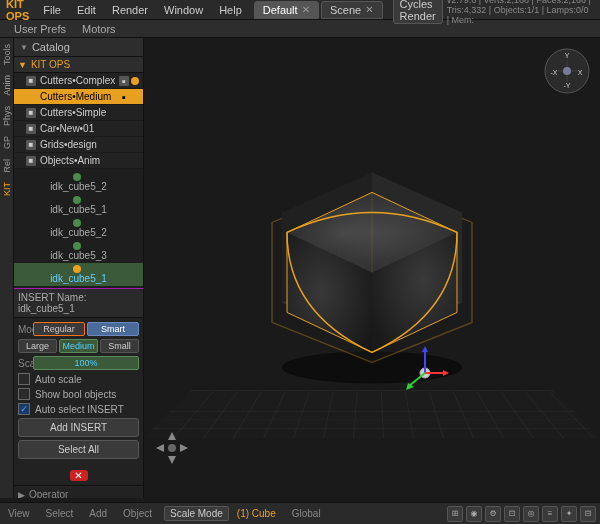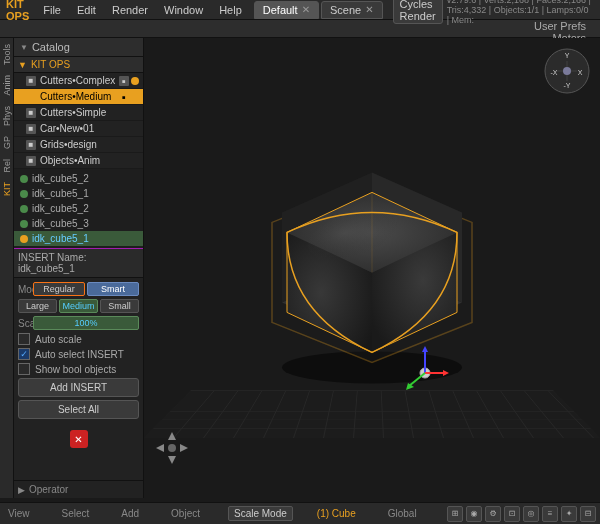--- a/index.html
+++ b/index.html
@@ -72,24 +72,23 @@
       font-size: 11px;
       margin-right: 4px;
     }
 
     
     #second-row {
       width: 600px;
       height: 18px;
       background: #2d2d2d;
       display: flex;
-      align-items: flex-end;
+      align-items: center;
       padding: 0 6px;
       border-bottom: 1px solid #111;
-      flex-direction: column;
     }
     .second-row-item {
       padding: 0 8px;
       font-size: 11px;
       color: #aaa;
       cursor: pointer;
     }
 
     
     #main {
@@ -213,20 +212,21 @@
       background: #1e1e1e;
       padding: 2px 0;
     }
     .insert-item {
       display: flex;
       align-items: center;
       padding: 2px 6px;
       cursor: pointer;
       font-size: 10px;
       color: #aaa;
+      flex-direction: column;
     }
     .insert-item.active { background: #3a5a3a; color: #6cf; }
     .insert-dot {
       width: 8px;
       height: 8px;
       border-radius: 50%;
       background: #4a8a4a;
       margin-right: 4px;
       flex-shrink: 0;
     }
@@ -441,21 +441,21 @@
 
     
     #bottom-bar {
       width: 600px;
       height: 22px;
       background: #2a2a2a;
       display: flex;
       align-items: center;
       padding: 0 4px;
       border-top: 1px solid #111;
-      gap: 24px;
+      gap: 8px;
       position: absolute;
       bottom: 0;
     }
     .bottom-item {
       font-size: 10px;
       color: #888;
       padding: 0 4px;
       cursor: pointer;
     }
     .bottom-mode {
@@ -622,26 +622,26 @@
       <div class="control-row">
         <span class="control-label">Scale</span>
         <div class="scale-bar">100%</div>
       </div>
       
       <div class="checkbox-row">
         <div class="checkbox unchecked"></div>
         <span>Auto scale</span>
       </div>
       <div class="checkbox-row">
+        <div class="checkbox unchecked"></div>
+        <span>Show bool objects</span>
+      </div>
+      <div class="checkbox-row">
         <div class="checkbox checked"></div>
         <span>Auto select INSERT</span>
-      </div>
-      <div class="checkbox-row">
-        <div class="checkbox unchecked"></div>
-        <span>Show bool objects</span>
       </div>
       
       <button class="action-btn">Add INSERT</button>
       <button class="action-btn">Select All</button>
     </div>
 
     <div class="red-btn">✕</div>
 
     <div class="operator-section">
       <div class="operator-header">

